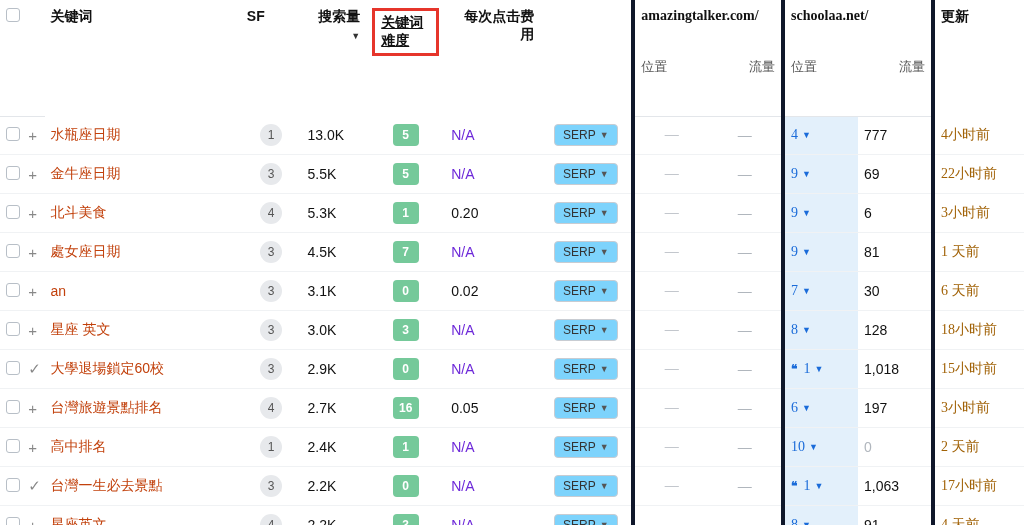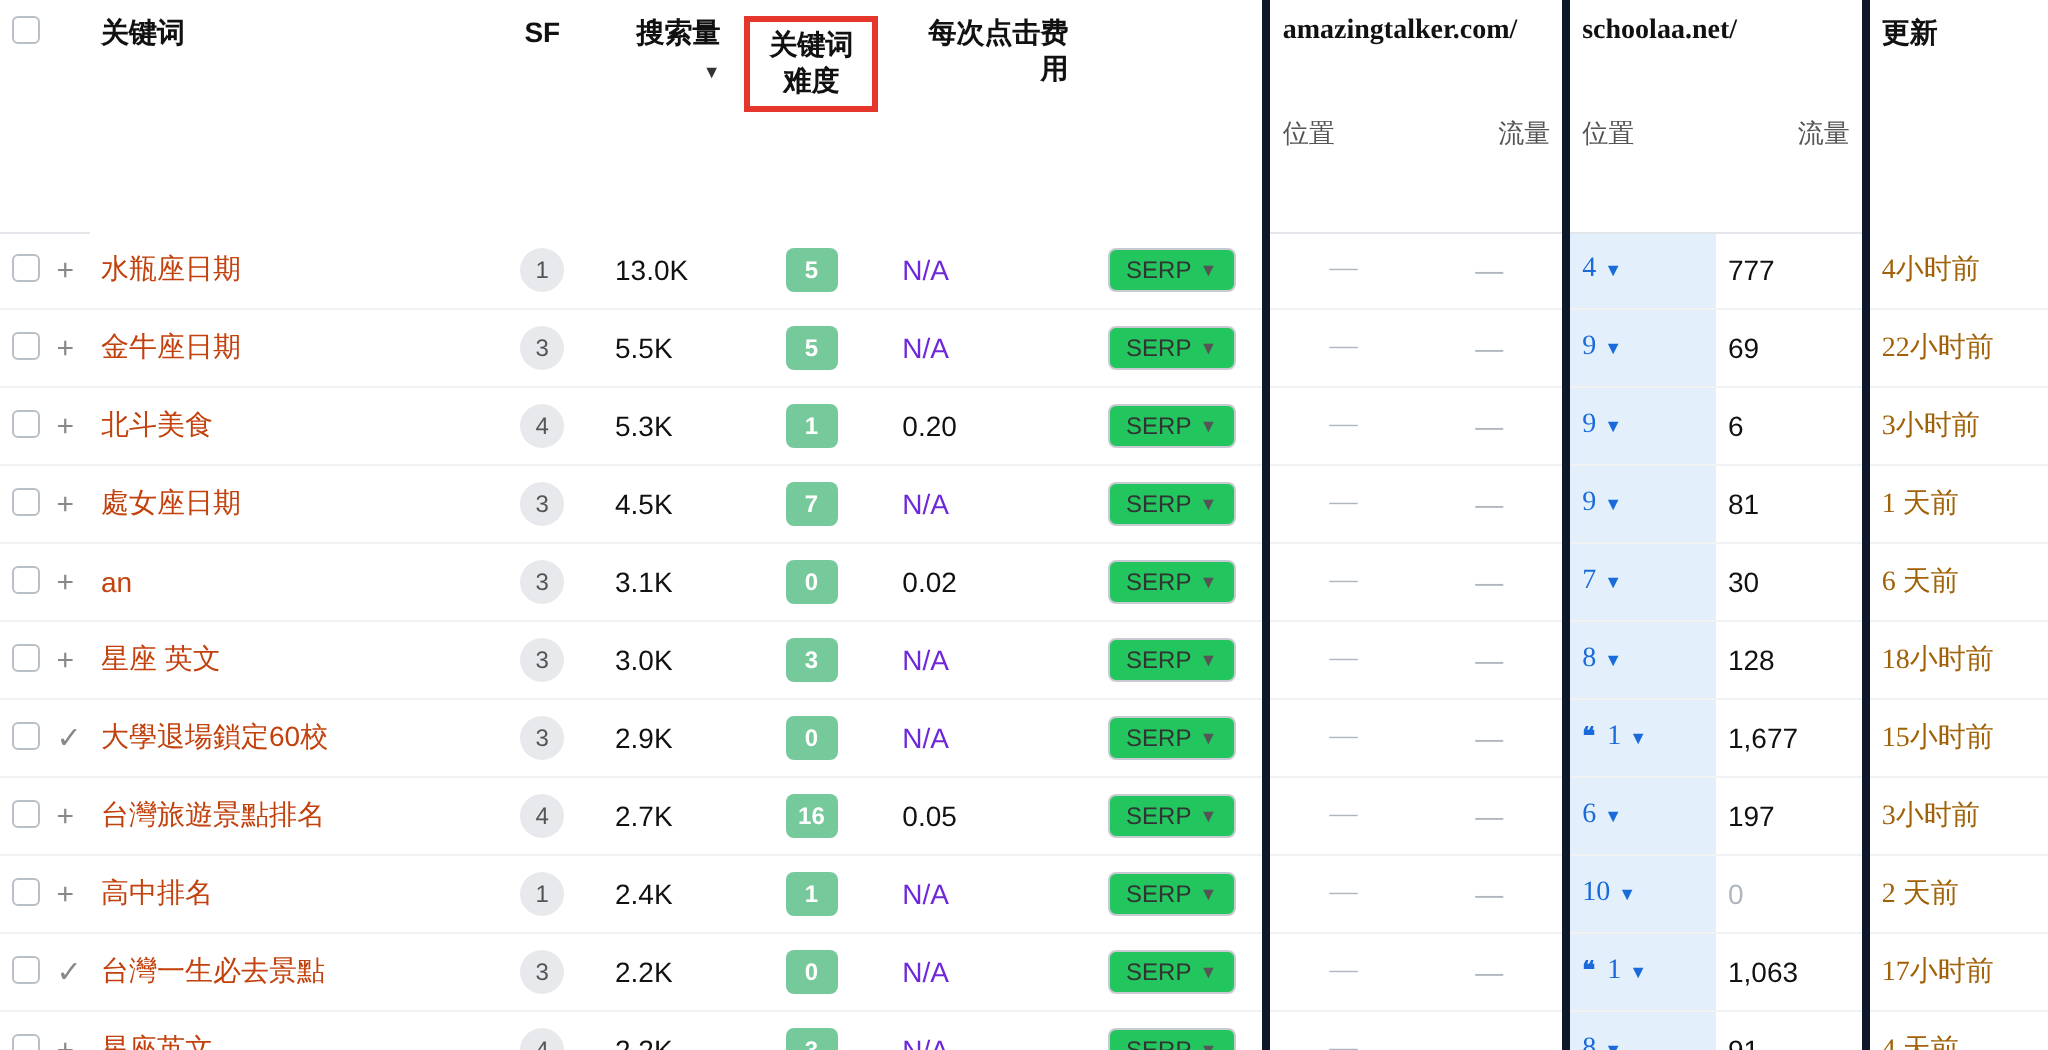--- a/index.html
+++ b/index.html
@@ -100,21 +100,21 @@
     font-size: 12px;
     font-weight: 600;
     padding: 0 6px;
   }
   .cpc-na { color: #6d28d9; }
   .serp-btn {
     display: inline-flex;
     align-items: center;
     gap: 4px;
     border: 1px solid #c8ccd2;
-    background: #22c55e;
+    background: #7dd3fc;
     border-radius: 4px;
     padding: 3px 8px;
     font-size: 12px;
     cursor: pointer;
     color: #333;
   }
   .serp-btn .caret {
     font-size: 9px;
     color: #555;
   }
@@ -135,28 +135,29 @@
   .pos2-inner .caret {
     font-size: 9px;
     color: #1a6bd9;
   }
   .traffic2-zero { color: #b0b6bd; }
   .upd-cell { color: #a16207; }
   .hdr-box-red {
     border: 3px solid #e6352b;
     padding: 3px 6px;
     display: inline-block;
+    text-decoration: underline;
   }
   .sort-caret {
     font-size: 9px;
     color: #333;
     margin-left: 2px;
   }
   th.right { text-align: right; }
-  th.center { text-align: center; }
+  th.center { }
   td.right { }
   td.center { text-align: center; }
   .vborder-l { border-left: 4px solid #0f172a; font-family: Liberation Serif, serif; }
 </style>
 </head>
 <body>
 
 <div class="wrap">
 <table>
   <colgroup>
@@ -364,21 +365,21 @@
             <span class="dash">—</span>
           </td>
           <td class="center">
             <span class="dash">—</span>
           </td>
           <td class="right pos2-cell vborder-l"><span class="pos2-inner">
               <span class="quote">❝</span>
               <span>1</span>
               <span class="caret">▼</span>
             </span></td>
-          <td class="right"><span>1,677</span></td>
+          <td class="right"><span>1,018</span></td>
           <td class="upd-cell vborder-l">15小时前</td>
         </tr>
         <tr>
           <td><span class="chk"></span></td>
           <td><span class="exp-plus">+</span></td>
           <td><span class="kw-link">台灣旅遊景點排名</span></td>
           <td class="center"><span class="sf-badge">4</span></td>
           <td class="right vol-cell">2.7K</td>
           <td class="center"><span class="kd-badge">16</span></td>
           <td class="right"><span>0.05</span></td>

